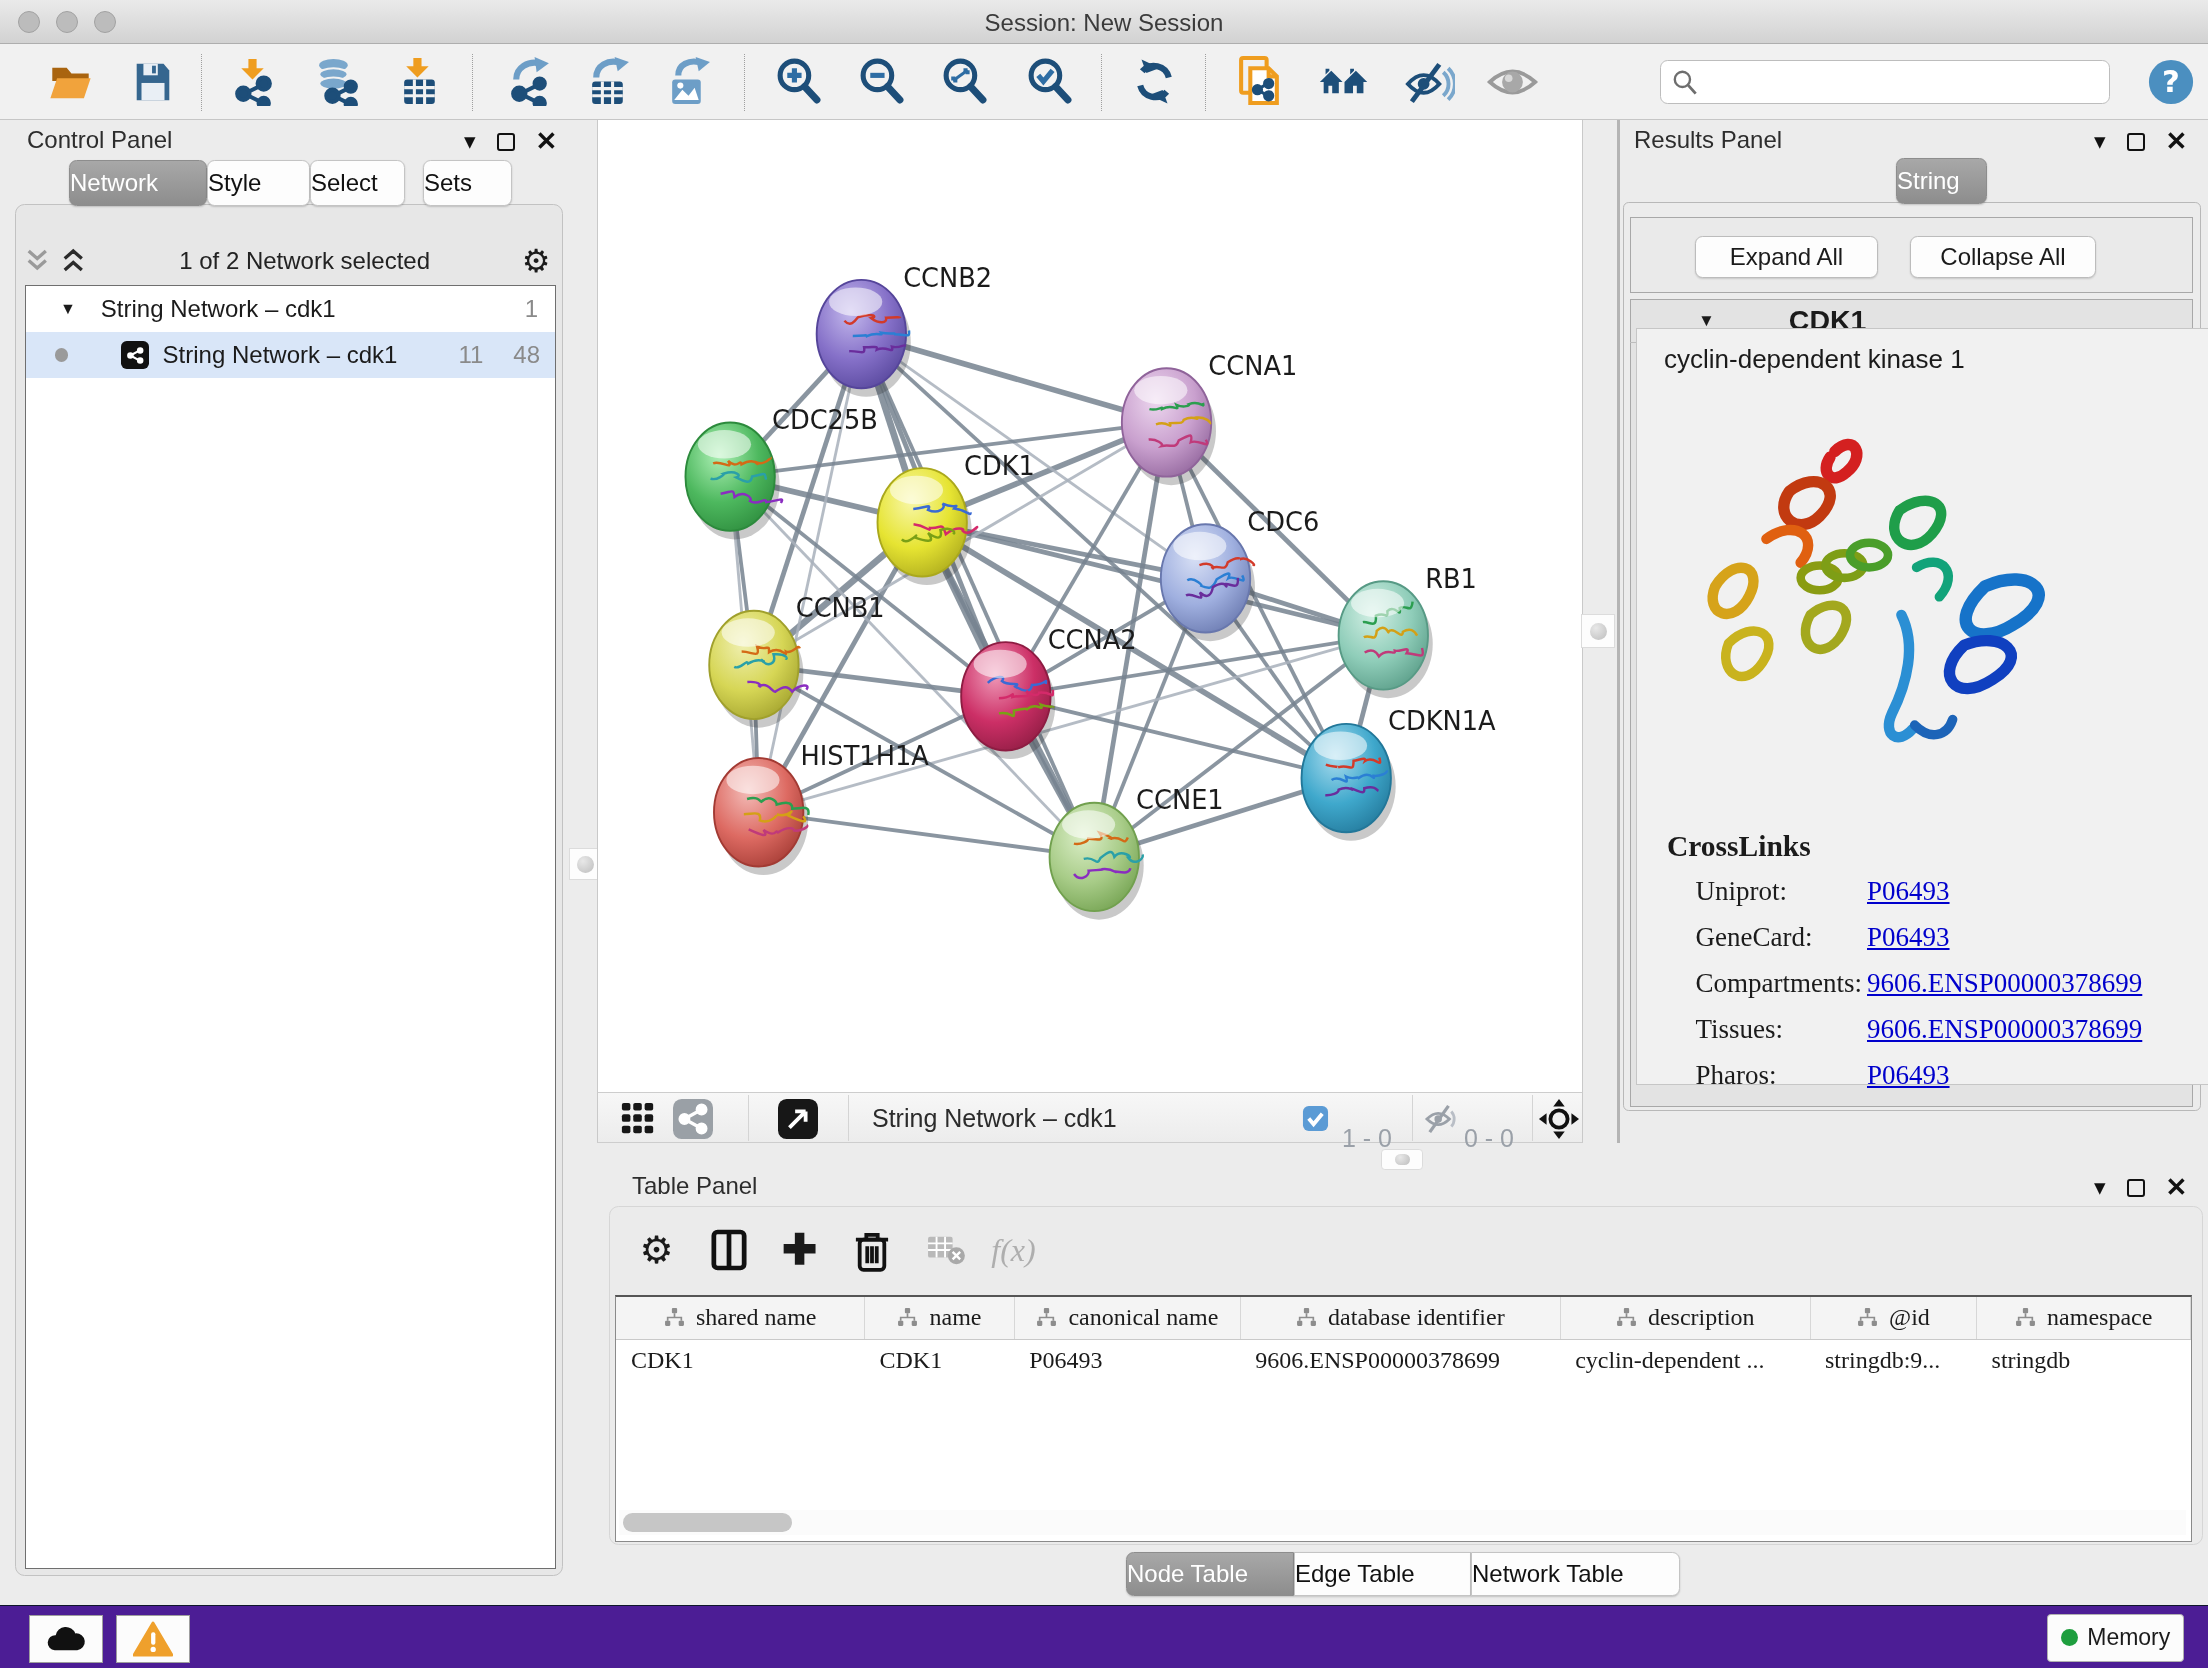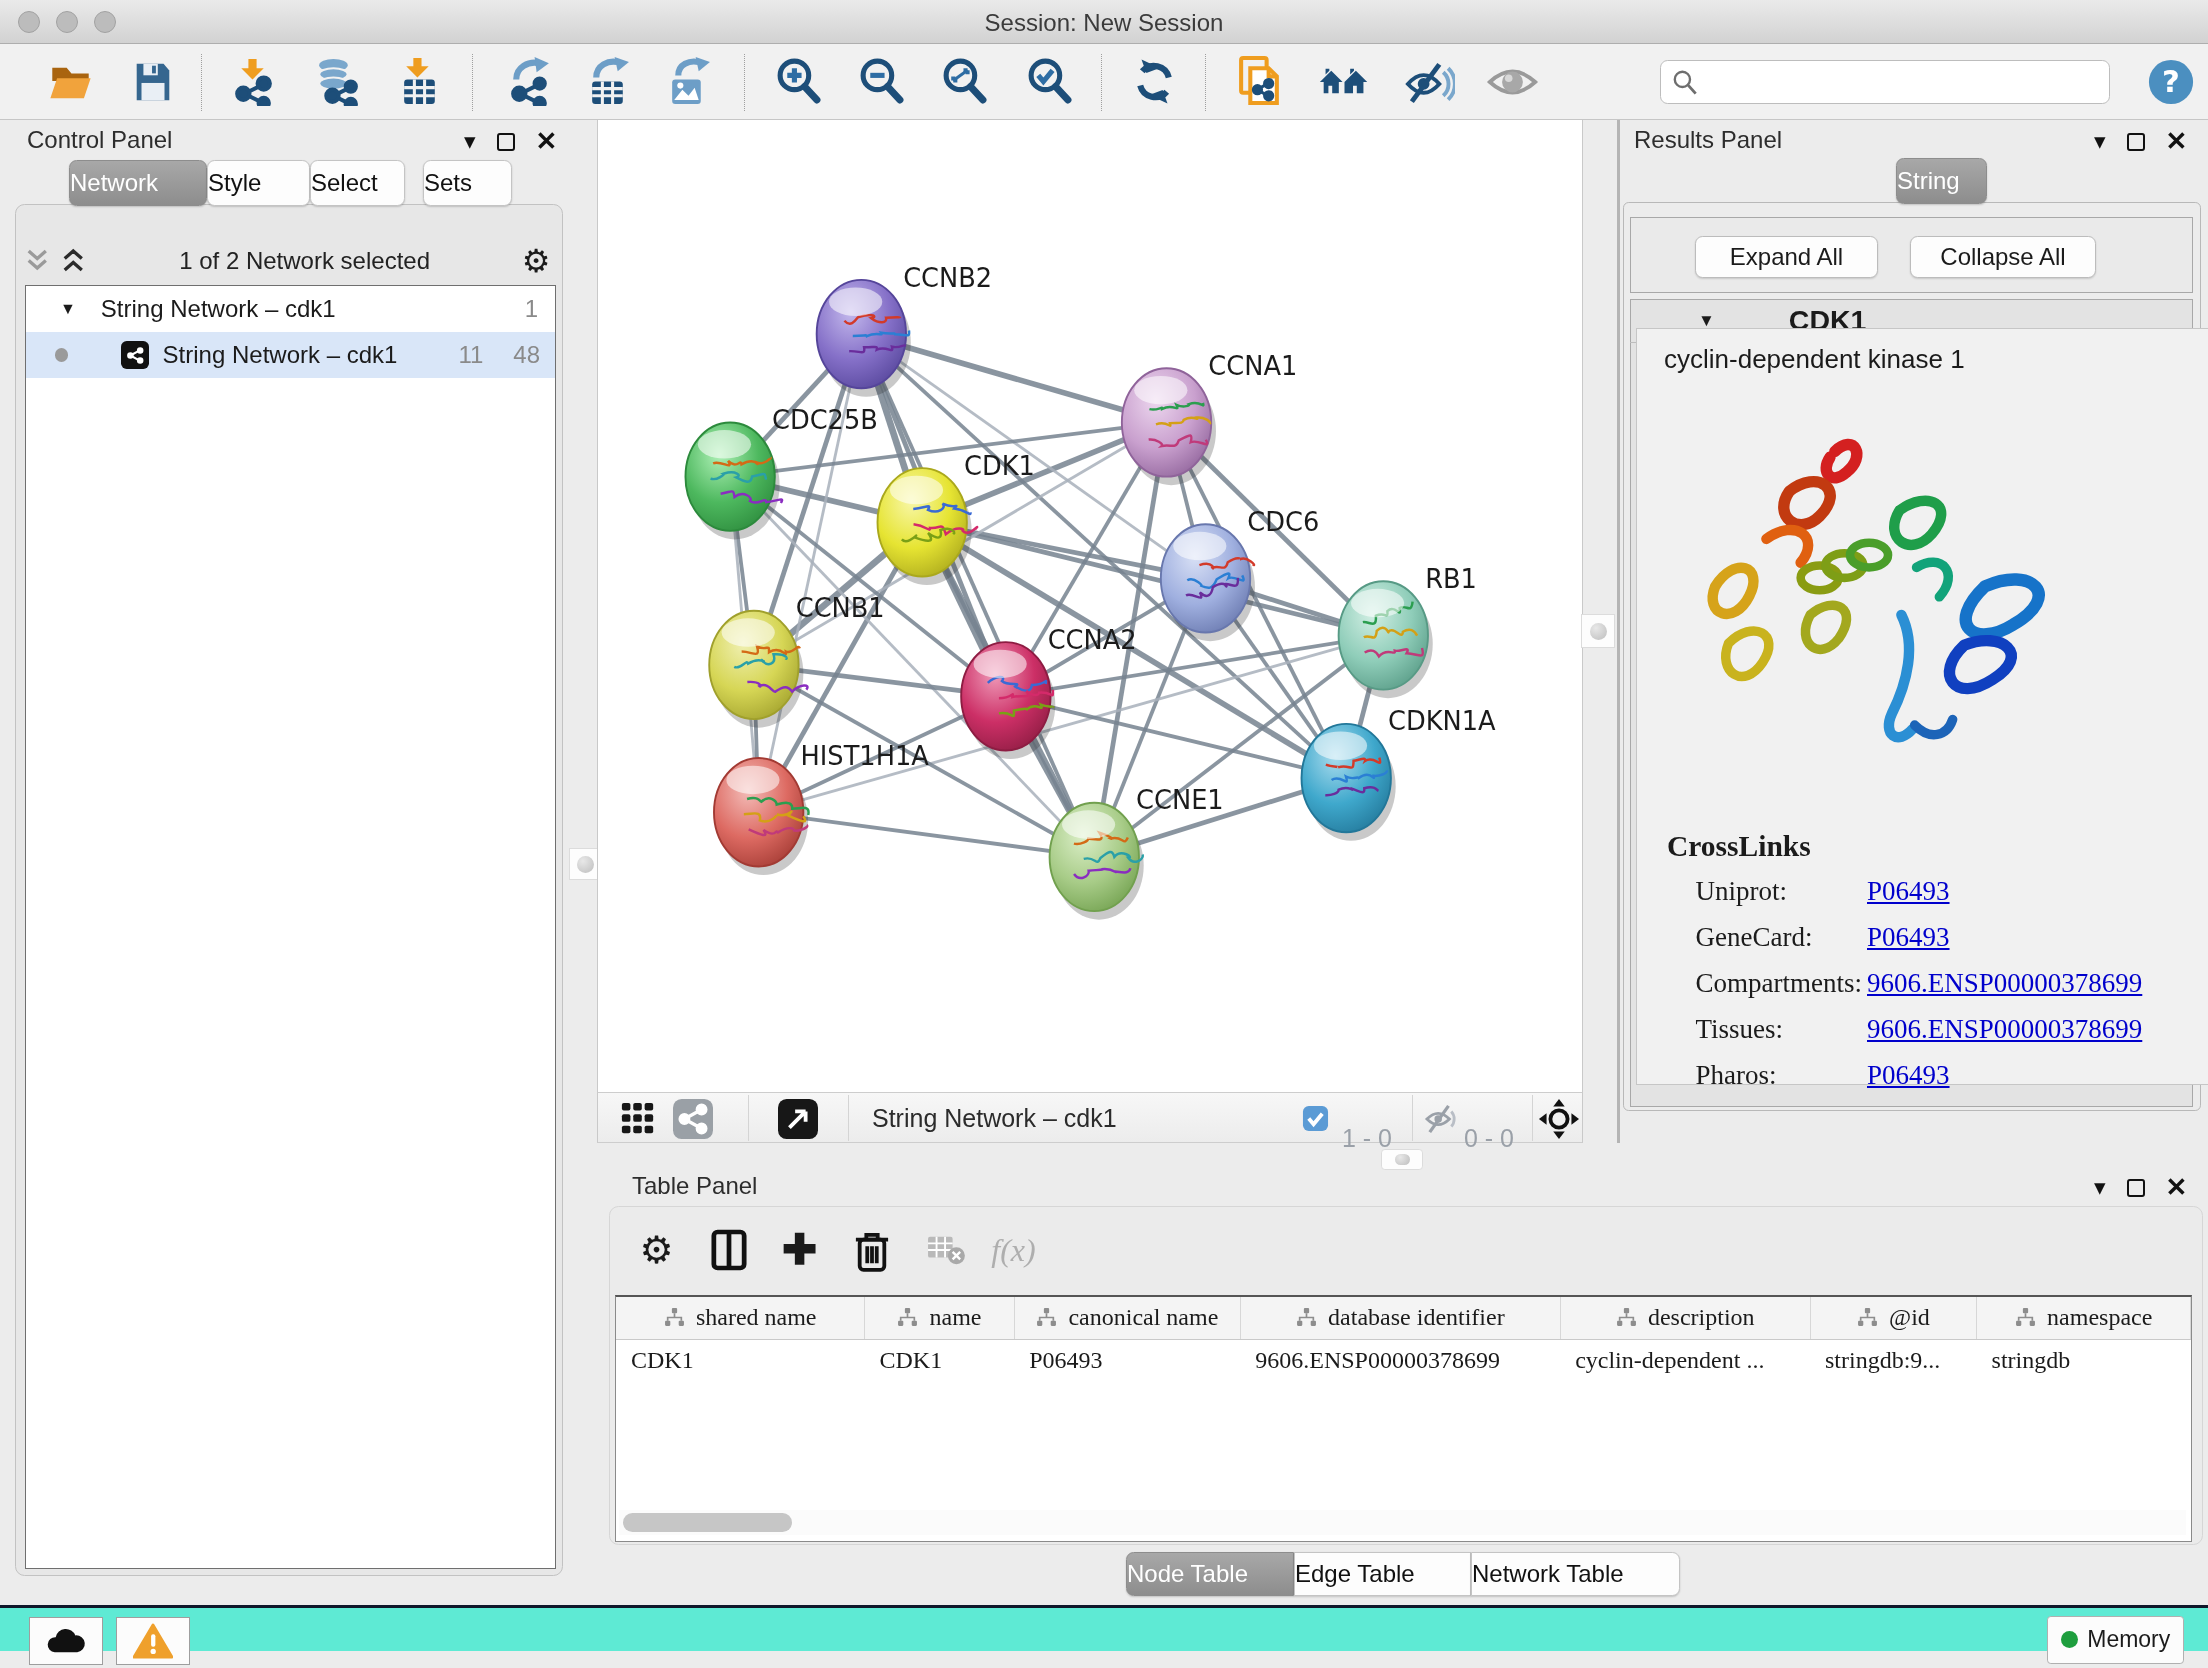--- a/index.html
+++ b/index.html
@@ -99,22 +99,22 @@
     overflow:hidden; }
   #data-table th .hwrap { display:flex; align-items:center; justify-content:center; gap:11.4px; }
   #data-table td { height:42px; font-size:24px; padding-left:15px; white-space:nowrap;
     overflow:hidden; }
   #hscroll { position:absolute; left:619px; top:1510px; width:1567px; height:25px; background:#fbfbfb; }
   #hscroll-thumb { position:absolute; left:3.8px; top:2.9px; width:169px; height:19px;
     background:#c6c6c6; border-radius:9.5px; }
   .bottom-tab { position:absolute; top:1552px; height:44px; }
 
   
-  #statusbar { left:0; top:1605px; width:2208px; height:46px; background:#5eead4;
-    border-top:3px solid #0f172a; }
+  #statusbar { left:0; top:1605px; width:2208px; height:63px; background:#4c1d95;
+    border-top:1px solid #0f172a; }
   .sb-btn { position:absolute; top:8.6px; width:74px; height:48px; background:#fcfcfc;
     border:1.9px solid #9e9e9e; display:flex; align-items:center; justify-content:center; }
   #memory-btn { position:absolute; top:7.6px; left:2047px; width:137px; height:48px;
     background:#fcfcfc; border:1px solid #b0b0b0; border-radius:3.8px; display:flex;
     align-items:center; justify-content:center; gap:9.5px; font-size:23px; }
   #memory-dot { width:17px; height:17px; border-radius:50%; background:#1e9e3e; }
 
   svg { display:block; }
   text { font-family:"DejaVu Sans", sans-serif; }
 </style>

